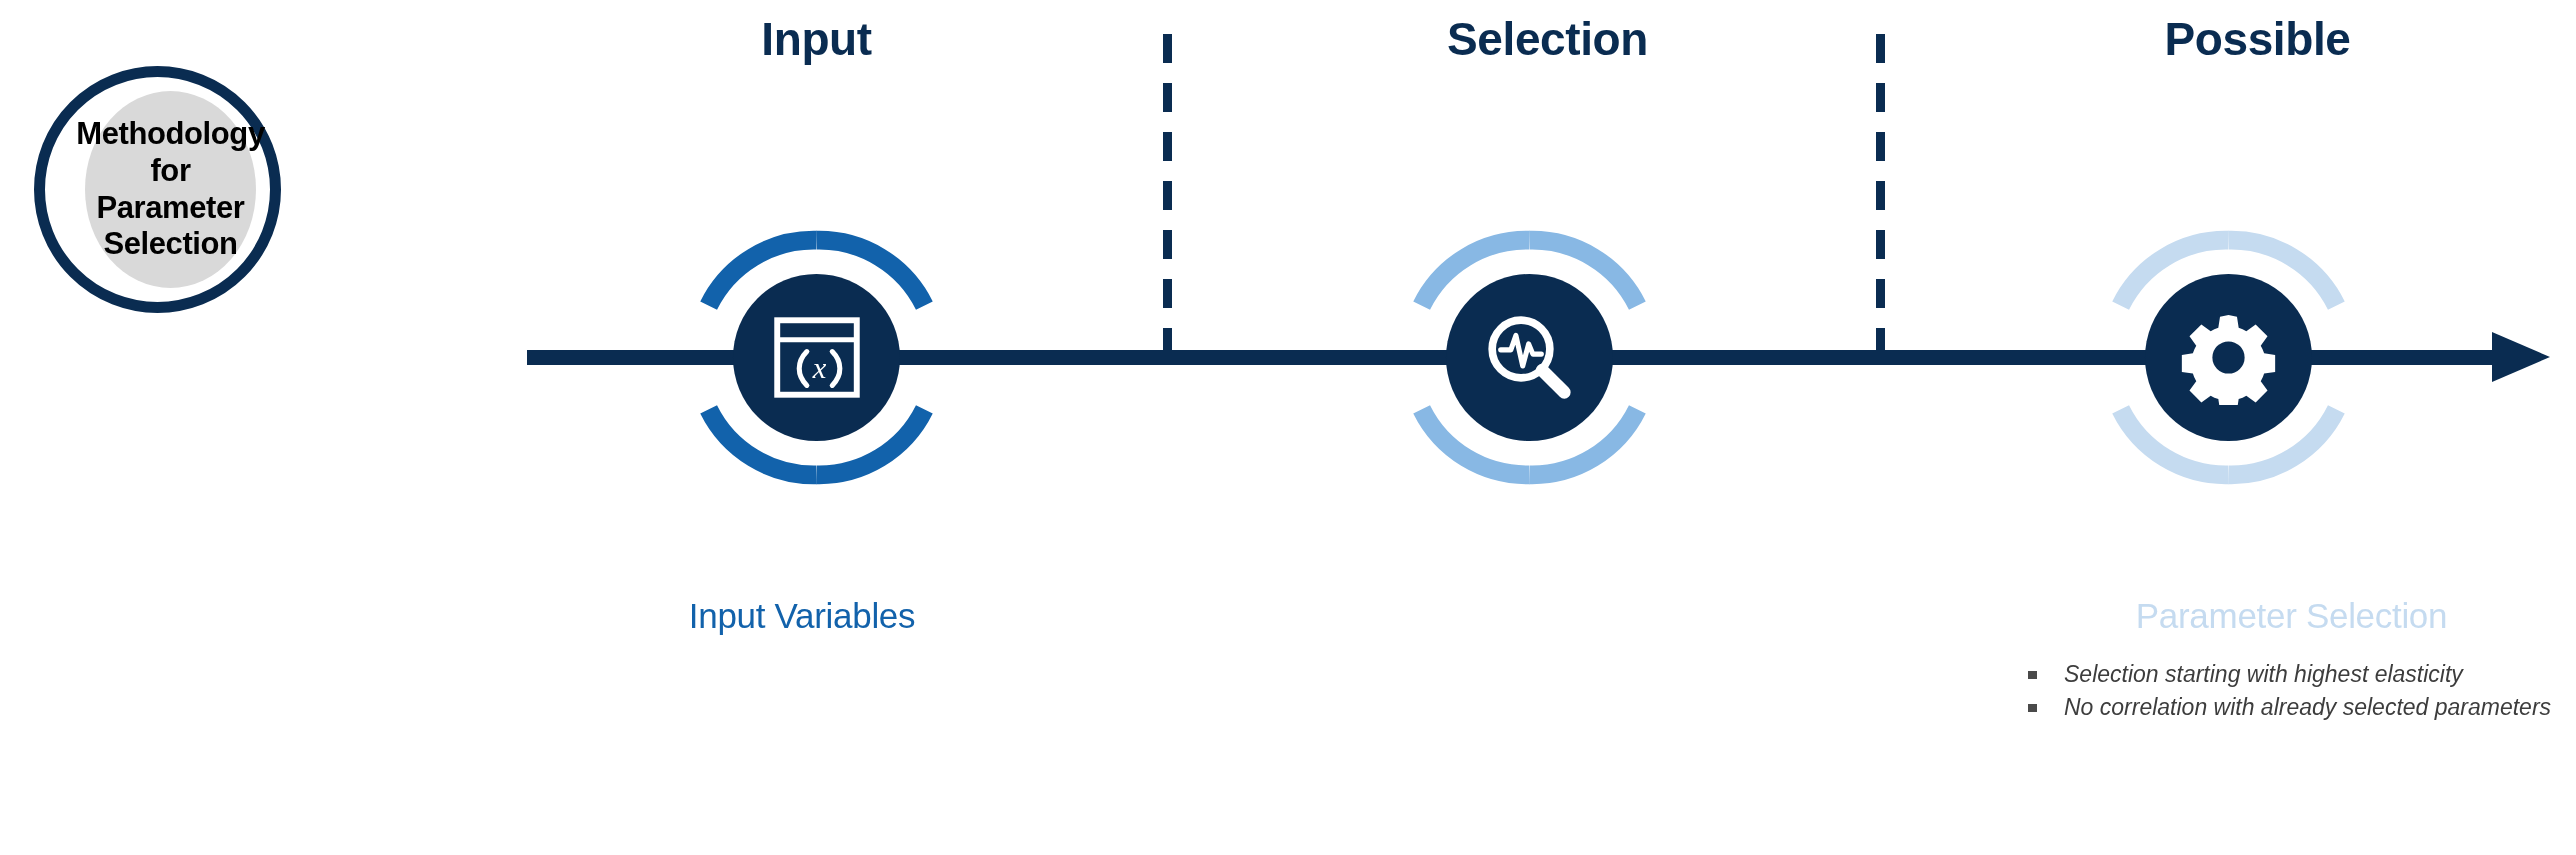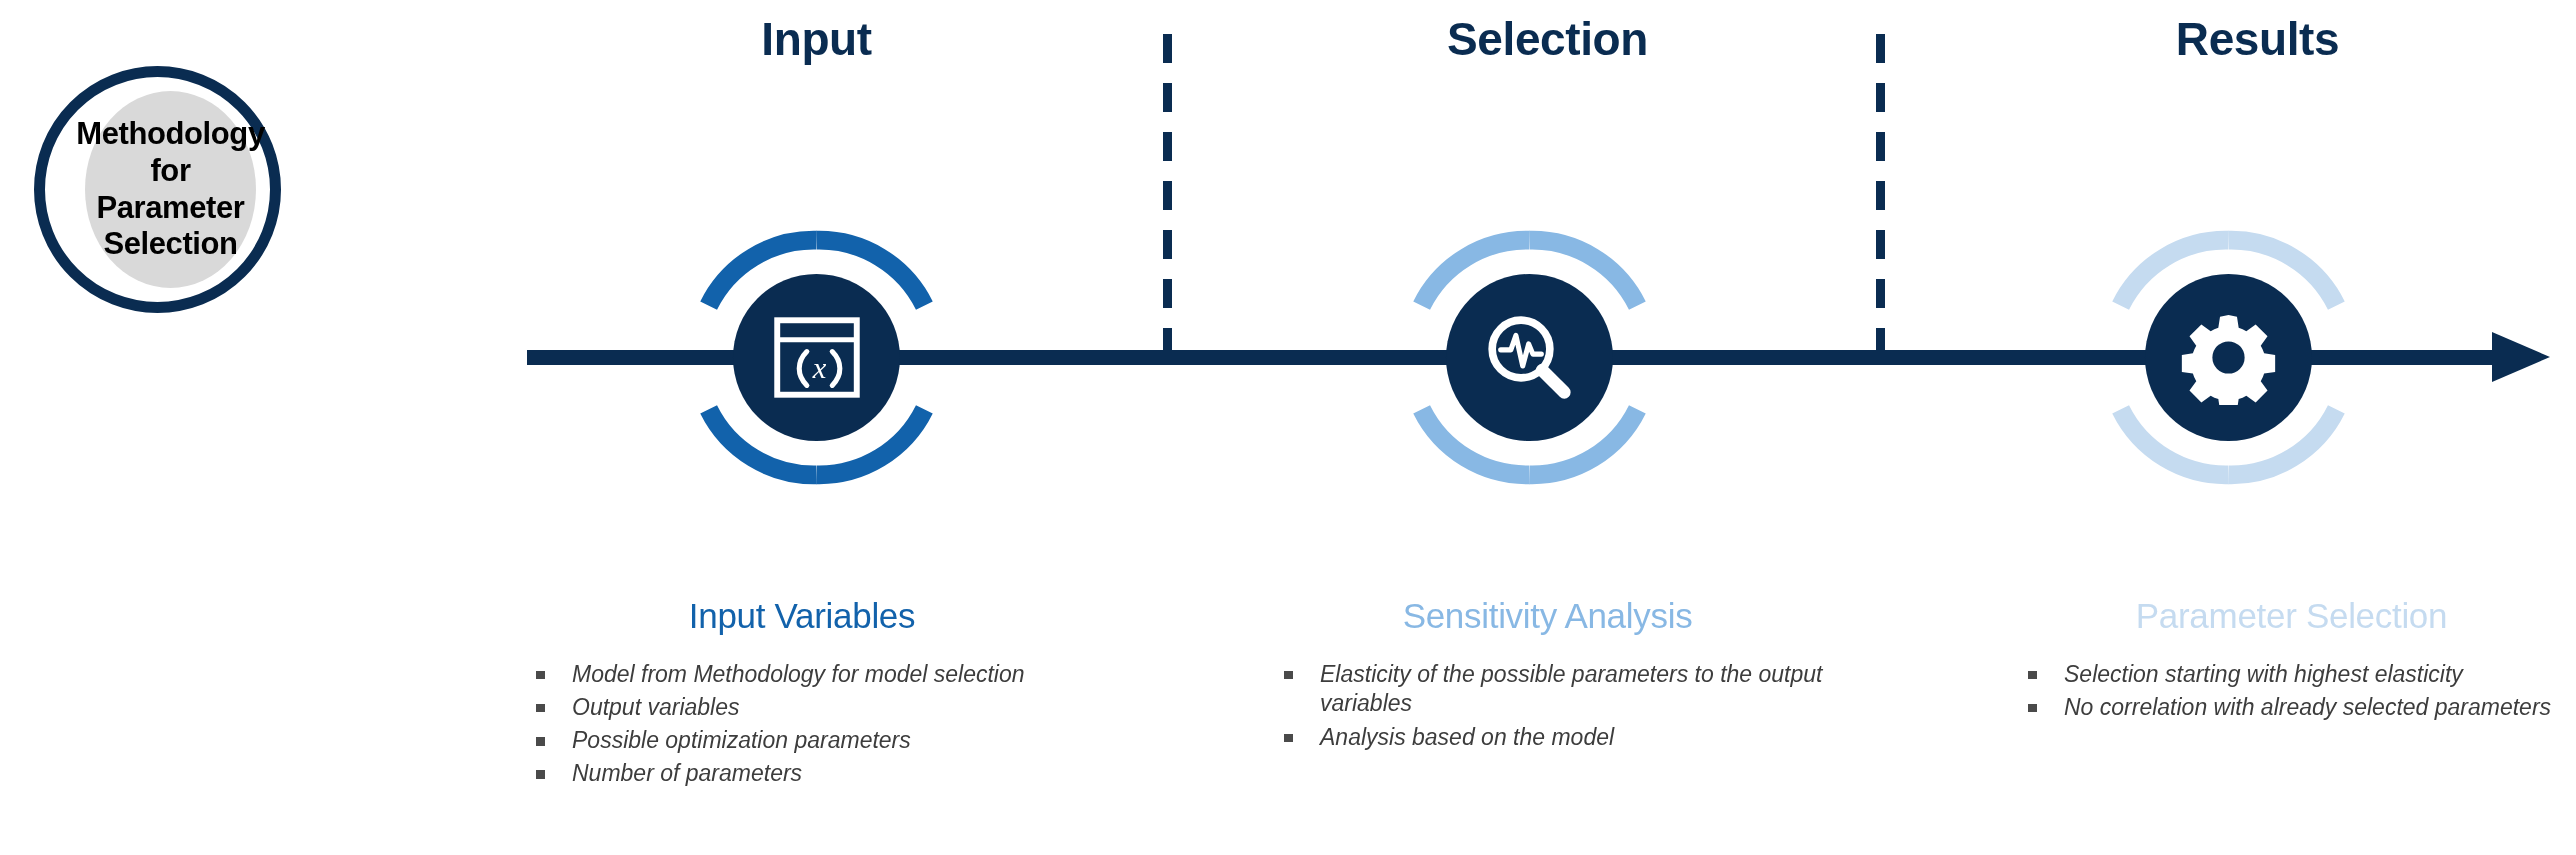--- a/index.html
+++ b/index.html
@@ -182,21 +182,21 @@
     background: #4a4a4a;
   }
 </style>
 </head>
 <body>
 
 <div id="stage">
 
   <div id="heading-input" class="stage-heading">Input</div>
   <div id="heading-analysis" class="stage-heading">Selection</div>
-  <div id="heading-results" class="stage-heading">Results</div>
+  <div id="heading-results" class="stage-heading">Possible</div>
 
   <div id="divider-1" class="divider"></div>
   <div id="divider-2" class="divider"></div>
 
   <div id="arrow-line"></div>
   <div id="arrow-head"></div>
 
   <div id="hero-circle">
     <div id="hero-inner">
       <div id="hero-label">Methodology
@@ -255,35 +255,22 @@
         <svg width="95" height="95" viewBox="0 0 112 112">
           <path fill="#ffffff" d="M56 6 l10 2 2 13 a34 34 0 0 1 9 4 l11-8 14 14 -8 11 a34 34 0 0 1 4 9 l13 2 0 20 -13 2 a34 34 0 0 1 -4 9 l8 11 -14 14 -11 -8 a34 34 0 0 1 -9 4 l-2 13 -20 0 -2 -13 a34 34 0 0 1 -9 -4 l-11 8 -14 -14 8 -11 a34 34 0 0 1 -4 -9 l-13 -2 0 -20 13 -2 a34 34 0 0 1 4 -9 l-8 -11 14 -14 11 8 a34 34 0 0 1 9 -4 l2 -13 z"></path>
           <circle cx="56" cy="56" r="19" fill="#0a2c51"></circle>
         </svg>
       </span>
     </div>
   </div>
 
   <div id="col-input" class="column">
     <div class="col-title">Input Variables</div>
-    <ul class="bullets">
-      <li>Model from Methodology for model selection</li>
-      <li>Output variables</li>
-      <li>Possible optimization parameters</li>
-      <li>Number of parameters</li>
-    </ul>
-  </div>
-
-  <div id="col-analysis" class="column">
-    <div class="col-title">Sensitivity Analysis</div>
-    <ul class="bullets">
-      <li>Elasticity of the possible parameters to the output variables</li>
-      <li>Analysis based on the model</li>
-    </ul>
-  </div>
+  </div>
+
 
   <div id="col-results" class="column">
     <div class="col-title">Parameter Selection</div>
     <ul class="bullets">
       <li>Selection starting with highest elasticity</li>
       <li>No correlation with already selected parameters</li>
     </ul>
   </div>
 
 </div>

